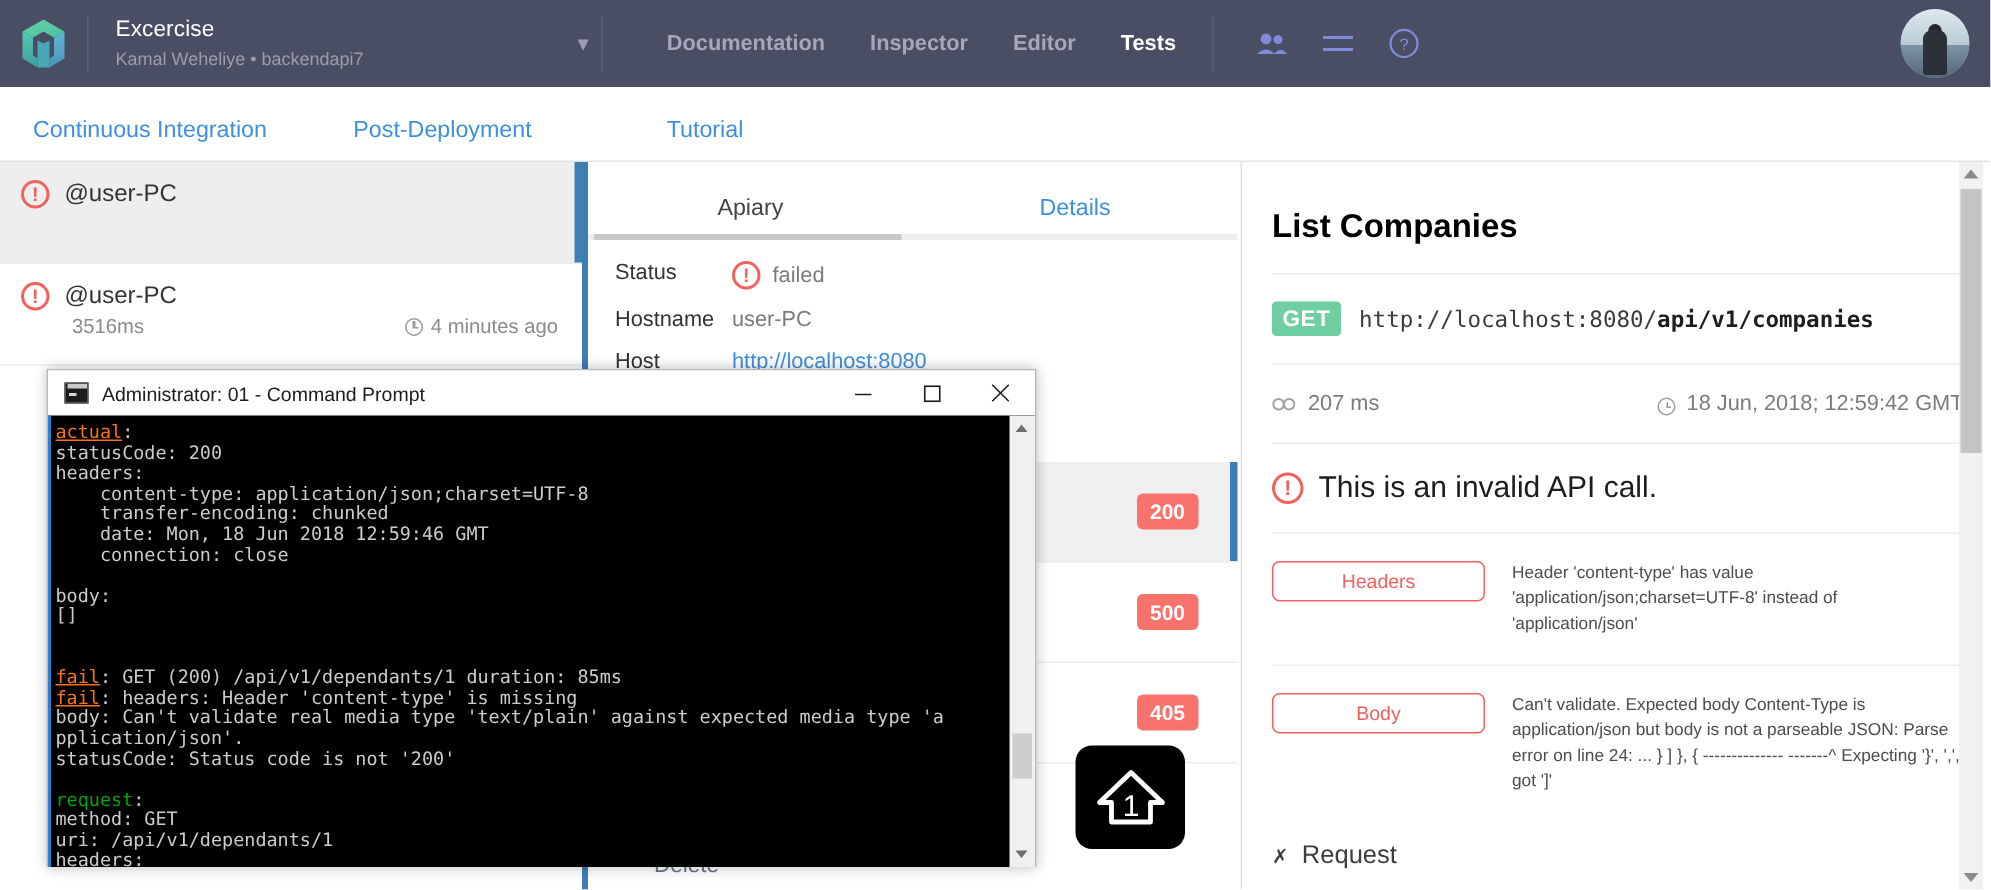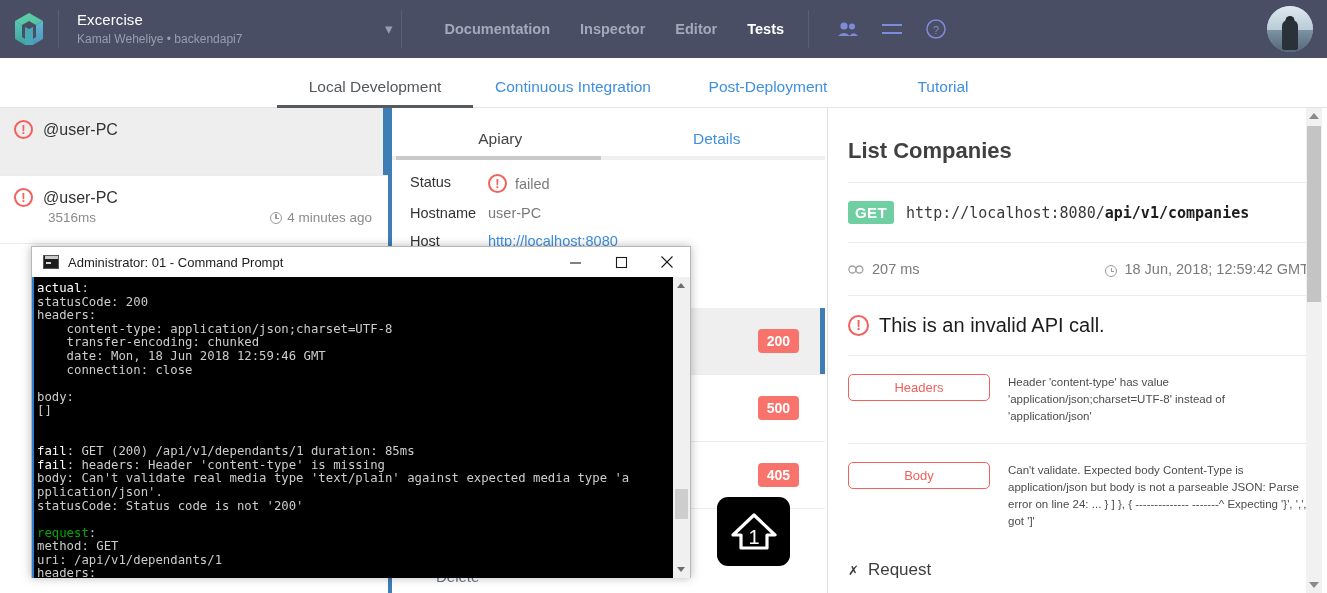--- a/index.html
+++ b/index.html
@@ -139,21 +139,21 @@
   .mid-scroll .arrowdn {
     position:absolute; left:3px; bottom:5px; width:0; height:0;
     border-left:5px solid transparent; border-right:5px solid transparent; border-top:6px solid #8a8a8a;
   }
 
   
   .rightcol {
     position: absolute; left: 827px; top: 108px; width: 500px; height: 485px;
     background: #fff; border-left: 1px solid #e0e0e0; padding: 0 18px 0 20px;
   }
-  .rt-title { font-size: 22px; font-weight: bold; color: #404040; margin-top: 30px; }
+  .rt-title { font-size: 22px; font-weight: bold; color: #000000; margin-top: 30px; }
   .hr { height: 1px; background: #ececec; margin: 18px 0; }
   .url-row { display: flex; align-items: center; gap: 12px; }
   .get-pill {
     background: #6fcfa3; color: #fff; font-size: 15px; font-weight: bold;
     padding: 3px 7px; border-radius: 3px; letter-spacing: .4px;
   }
   .url-txt { font-family: "DejaVu Sans Mono", monospace; font-size: 15px; color: #3a3a3a; }
   .url-txt b { font-weight: bold; color: #1d1d1d; }
   .meta-row { display: flex; align-items: center; justify-content: space-between; font-size: 14.5px; color: #7b7b7b; }
   .meta-l { display: flex; align-items: center; gap: 8px; }
@@ -196,21 +196,21 @@
   .cmd-btn svg { display: block; }
   .cmd-body {
     position: relative; height: 301px; background: #000; overflow: hidden;
     border-left: 2px solid #2d7fd0;
   }
   .cmd-text {
     font-family: "DejaVu Sans Mono", monospace;
     font-size: 12.3px; line-height: 13.6px; color: #cccccc;
     padding: 5px 0 0 3px; white-space: pre;
   }
-  .cr { color: #ffffff; }
+  .cr { color: #f97316; text-decoration: underline; }
   .cg { color: #00a600; }
   .cmd-sb {
     position: absolute; right: 0; top: 0; width: 17px; height: 301px; background: #f0f0f0;
   }
   .cmd-sb .au { position:absolute; left:4px; top:6px; width:0;height:0;
     border-left:4px solid transparent;border-right:4px solid transparent;border-bottom:5px solid #6d6d6d;}
   .cmd-sb .ad { position:absolute; left:4px; bottom:6px; width:0;height:0;
     border-left:4px solid transparent;border-right:4px solid transparent;border-top:5px solid #6d6d6d;}
   .cmd-sb .th { position:absolute; left:2px; top:212px; width:13px; height:30px; background:#cdcdcd;}
 </style>
@@ -281,21 +281,20 @@
     </div>
     <div class="avatar">
       <div class="sky"></div>
         <div class="ground"></div>
       <div class="head"></div>
         <div class="person"></div>
     </div>
   </div>
 
   <div class="tabstrip">
-    <div class="tab t1 active">Local Development</div>
     <div class="tab t2">Continuous Integration</div>
     <div class="tab t3">Post-Deployment</div>
     <div class="tab t4">Tutorial</div>
   </div>
 
   <div class="leftcol">
     <div class="run-item sel">
       <div class="run-top">
         <div class="err-circle">!</div>
         <div class="run-host">@user-PC</div>

